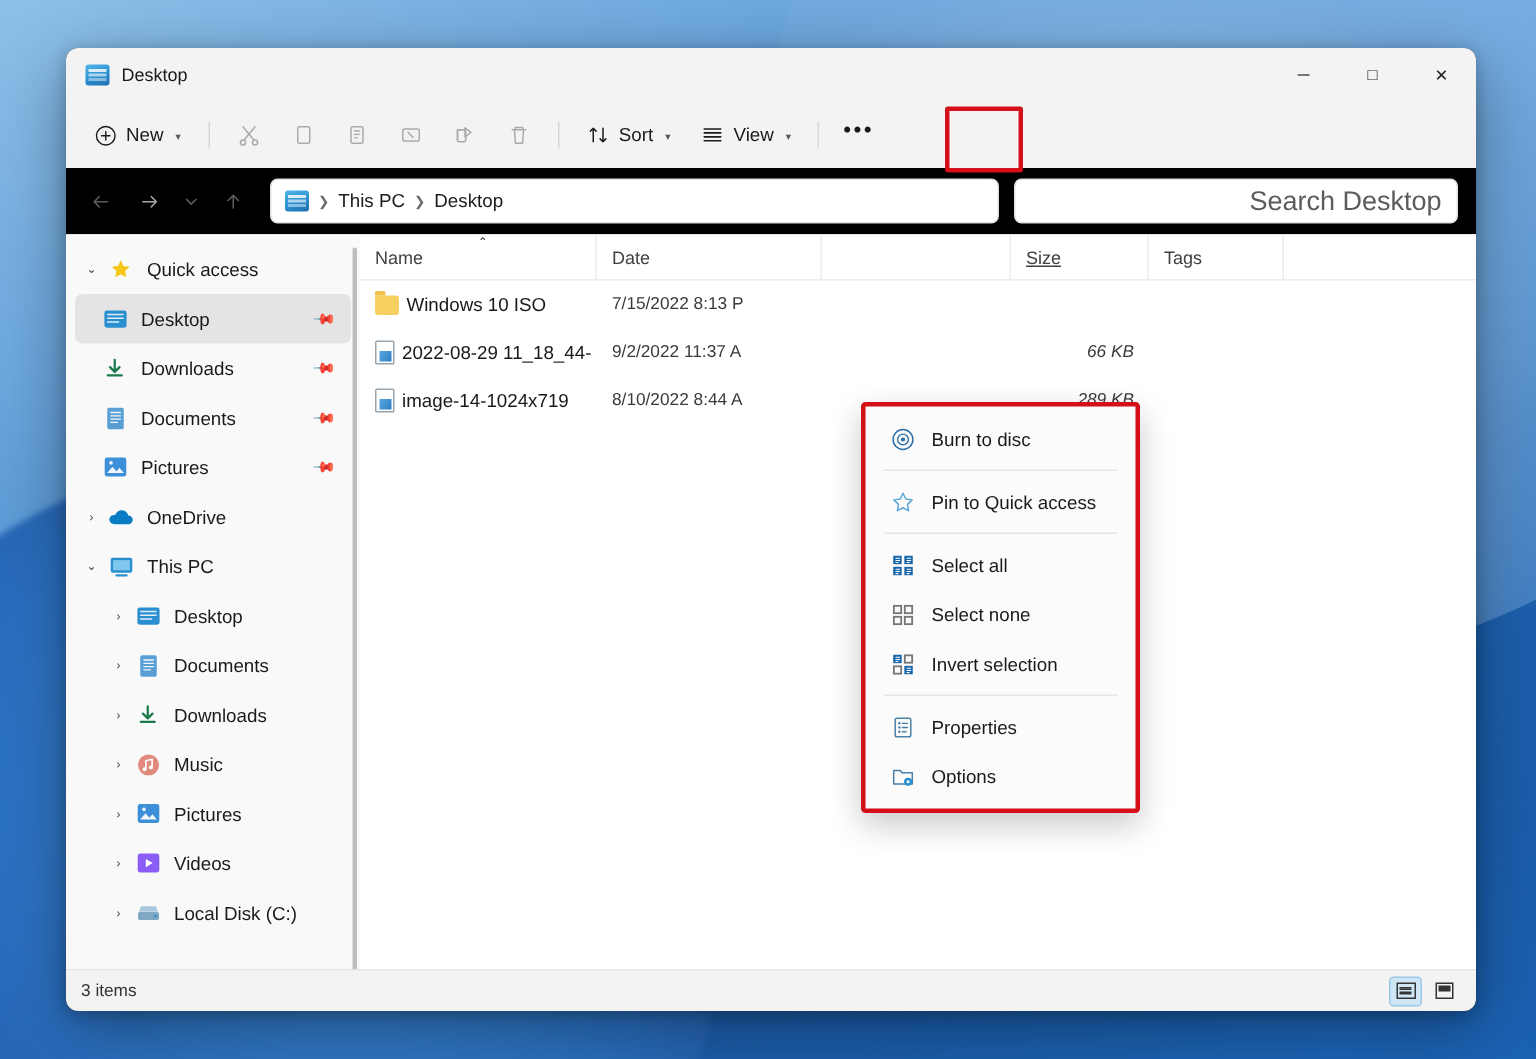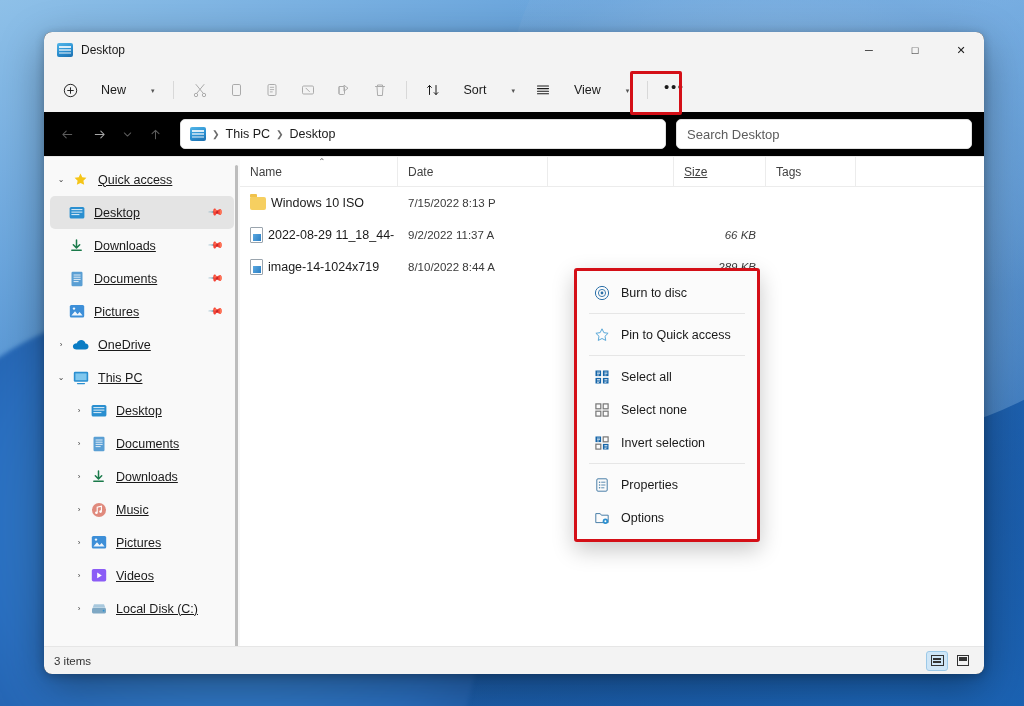--- a/index.html
+++ b/index.html
@@ -109,21 +109,21 @@
     align-items: center;
     padding: 0 10px;
     gap: 2px;
     flex: none;
     background: #f3f3f3;
   }
   .tb-btn {
     height: 32px;
     display: flex;
     align-items: center;
-    gap: 23px;
+    gap: 6px;
     padding: 0 9px;
     border-radius: 5px;
     font-size: 12.5px;
     color: #1a1a1a;
     white-space: nowrap;
   }
   .tb-btn.disabled { opacity: 0.33; }
   .tb-sep {
     width: 1px;
     height: 18px;
@@ -212,23 +212,24 @@
   .searchbox {
     width: 296px;
     height: 30px;
     margin-left: 8px;
     background: #ffffff;
     border: 1px solid #e0e0e0;
     border-radius: 5px;
     display: flex;
     align-items: center;
     padding: 0 10px;
-    font-size: 13px;
+    font-size: 18px;
     color: #5c5c5c;
     flex: none;
+    justify-content: flex-end;
   }
 
   
   .body-area {
     flex: 1;
     display: flex;
     background: #ffffff;
     border-top: 1px solid #e8e8e8;
     min-height: 0;
     position: relative;
@@ -263,21 +264,21 @@
     color: #444;
   }
   .nav-ico {
     width: 17px; height: 16px;
     flex: none;
     margin-right: 9px;
     display: flex;
     align-items: center;
     justify-content: center;
   }
-  .nav-label { flex: 1; overflow: hidden; white-space: nowrap; text-decoration: underline; }
+  .nav-label { flex: 1; overflow: hidden; white-space: nowrap; }
   .pin {
     width: 12px;
     flex: none;
     color: #8a8a8a;
     font-size: 10px;
     transform: rotate(45deg);
   }
   .indent { padding-left: 18px; }
   .sb-scroll {
     position: absolute;

